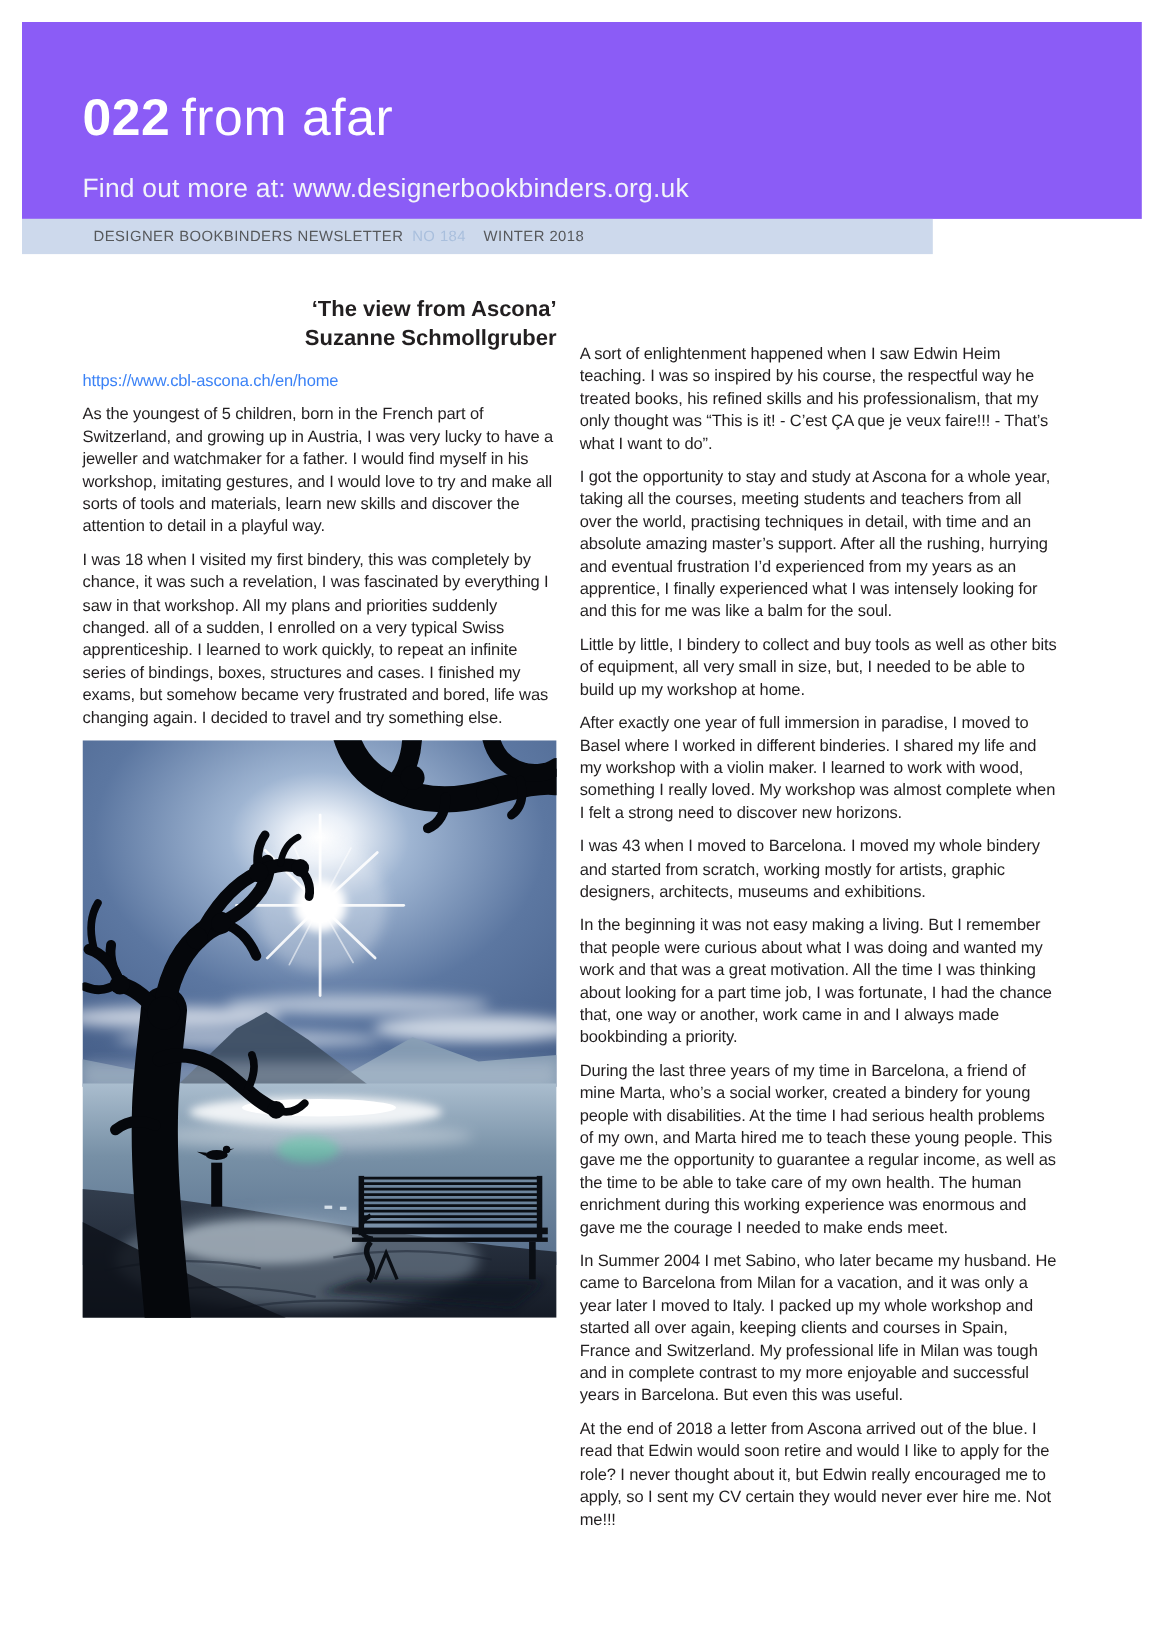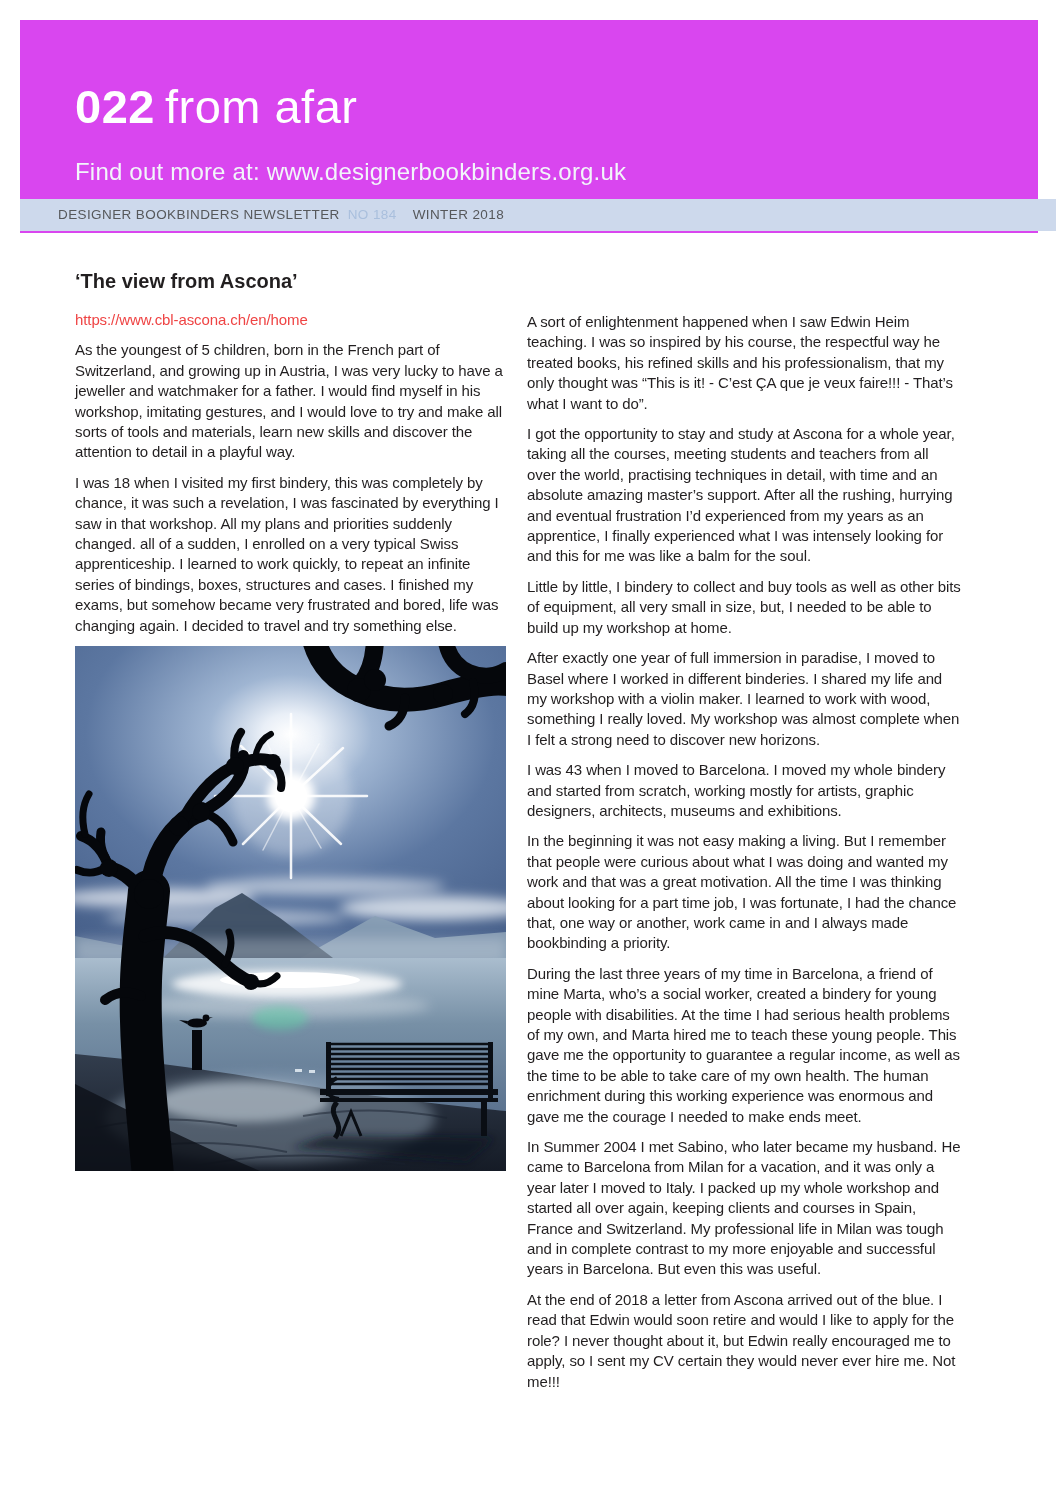--- a/index.html
+++ b/index.html
@@ -2,58 +2,59 @@
 <html><head>
 <meta charset="utf-8">
 <title>Designer Bookbinders Newsletter — 022 from afar</title>
 <style>
   html,body{margin:0;padding:0;background:#ffffff;}
   .page{
     position:relative;width:1058px;height:1497px;background:#ffffff;overflow:hidden;
     font-family:"Liberation Sans","DejaVu Sans",sans-serif;color:#221f20;
   }
   
-  .banner{position:absolute;left:20px;top:20px;width:1018px;height:213px;background:#d946ef;}
+  .banner{position:absolute;left:20px;top:20px;width:1018px;height:179px;background:#8b5cf6;}
   .banner-title{position:absolute;left:55px;top:62px;margin:0;font-size:47px;line-height:50px;
     color:#ffffff;font-weight:normal;letter-spacing:0.5px;}
   .banner-title .issue-num{font-weight:bold;margin-right:10px;}
   .tagline{position:absolute;left:55px;top:138px;margin:0;font-size:24px;color:#f2f5fa;letter-spacing:0.2px;}
   .tagline a{color:#f2f5fa;text-decoration:none;}
   
-  .masthead{position:absolute;left:20px;top:199px;width:1036px;height:32px;background:#cdd9ec;
-    font-size:13.5px;letter-spacing:0.4px;line-height:32px;color:#56585b;padding-left:38px;box-sizing:border-box;}
+  .masthead{position:absolute;left:20px;top:199px;width:828px;height:32px;background:#cdd9ec;
+    font-size:13.5px;letter-spacing:0.4px;line-height:32px;color:#56585b;padding-left:65px;box-sizing:border-box;}
   .masthead .issue{color:#a9bfdd;margin:0 10px 0 8px;}
   .masthead .season{margin-left:6px;}
   
   .col{position:absolute;top:268px;font-size:15px;line-height:20.4px;letter-spacing:-0.1px;}
   .col-left{left:75px;width:431px;}
   .col-right{left:527px;width:434px;margin-top:44px;}
-  .article-title{margin:0 0 15px 0;font-size:20px;line-height:27px;font-weight:bold;letter-spacing:0;}
+  .article-title{margin:0 0 15px 0;font-size:20px;line-height:27px;font-weight:bold;letter-spacing:0;text-align:right;}
   .article-title span{display:block;}
   .col p{margin:0 0 10px 0;}
-  .link-line a{color:#ef4444;text-decoration:none;cursor:pointer;}
+  .link-line a{color:#3b82f6;text-decoration:none;cursor:pointer;}
   figure.photo{margin:0 0 28px 0;width:431px;height:525px;}
   figure.photo svg{display:block;}
 </style>
 </head>
 <body>
 
 <div class="page">
 
   <header class="banner">
     <h1 class="banner-title"><span class="issue-num">022</span><span>from afar</span></h1>
     <p class="tagline"><span>Find out more at:</span>
       <a>www.designerbookbinders.org.uk</a></p>
   </header>
 
   <div class="masthead"><span>DESIGNER BOOKBINDERS NEWSLETTER</span><span class="issue">NO 184</span><span class="season">WINTER 2018</span></div>
 
   <section class="col col-left">
     <h2 class="article-title">
       <span>‘The view from Ascona’</span>
+      <span>Suzanne Schmollgruber</span>
     </h2>
     <p class="link-line"><a>https://www.cbl-ascona.ch/en/home</a></p>
     <p>As the youngest of 5 children, born in the French part of Switzerland, and growing up in Austria, I was very lucky to have a jeweller and watchmaker for a father. I would find myself in his workshop, imitating gestures, and I would love to try and make all sorts of tools and materials, learn new skills and discover the attention to detail in a playful way.</p>
     <p>I was 18 when I visited my first bindery, this was completely by chance, it was such a revelation, I was fascinated by everything I saw in that workshop. All my plans and priorities suddenly changed. all of a sudden, I enrolled on a very typical Swiss apprenticeship. I learned to work quickly, to repeat an infinite series of bindings, boxes, structures and cases. I finished my exams, but somehow became very frustrated and bored, life was changing again. I decided to travel and try something else.</p>
 
     <figure class="photo">
       <svg width="431" height="525" viewBox="0 0 431 525" xmlns="http://www.w3.org/2000/svg">
         <defs>
           <radialGradient id="sky" cx="50%" cy="28%" r="95%">
             <stop offset="0" stop-color="#ffffff"></stop>

